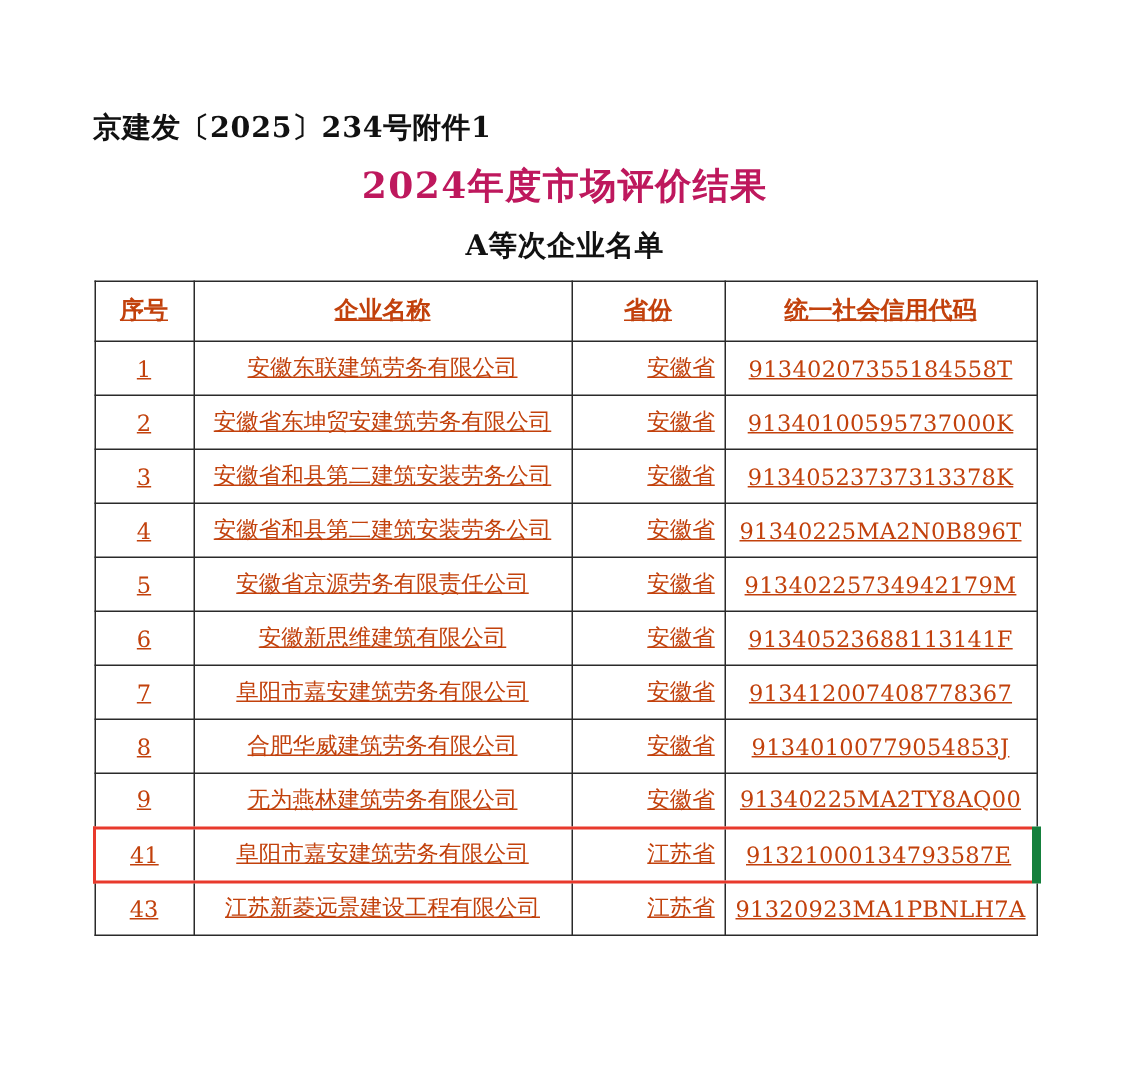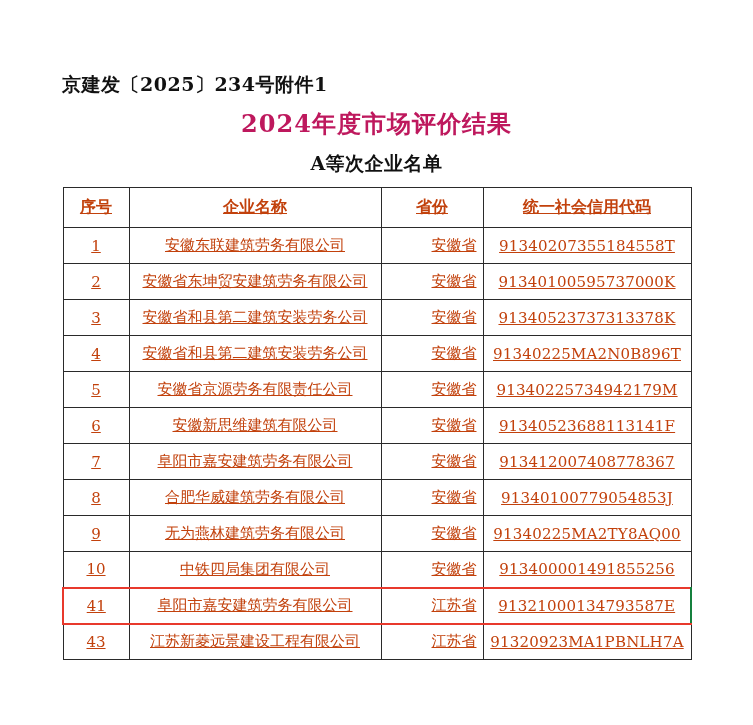--- a/index.html
+++ b/index.html
@@ -96,21 +96,21 @@
 
   tr.highlight td {
     border-top: 2px solid #e8392c;
     border-bottom: 2px solid #e8392c;
   }
   tr.highlight td:first-child {
     border-left: 2px solid #e8392c;
     margin-left: 19px;
   }
   tr.highlight td:last-child {
-    border-right: 2px solid #15803d;
+    border-right: 6px solid #15803d;
   }
 </style>
 </head>
 <body>
 
 <div class="page">
 
   <div class="doc-ref">京建发〔2025〕234号附件1</div>
   <div class="doc-title">2024年度市场评价结果</div>
   <div class="doc-subtitle">A等次企业名单</div>
@@ -179,26 +179,20 @@
           <td class="name">合肥华威建筑劳务有限公司</td>
           <td class="prov">安徽省</td>
           <td class="code">91340100779054853J</td>
         </tr>
         <tr>
           <td class="idx">9</td>
           <td class="name">无为燕林建筑劳务有限公司</td>
           <td class="prov">安徽省</td>
           <td class="code">91340225MA2TY8AQ00</td>
         </tr>
-        <tr>
-          <td class="idx">10</td>
-          <td class="name">中铁四局集团有限公司</td>
-          <td class="prov">安徽省</td>
-          <td class="code">913400001491855256</td>
-        </tr>
         <tr class="highlight">
           <td class="idx">41</td>
           <td class="name">阜阳市嘉安建筑劳务有限公司</td>
           <td class="prov">江苏省</td>
           <td class="code">91321000134793587E</td>
         </tr>
         <tr>
           <td class="idx">43</td>
           <td class="name">江苏新菱远景建设工程有限公司</td>
           <td class="prov">江苏省</td>

